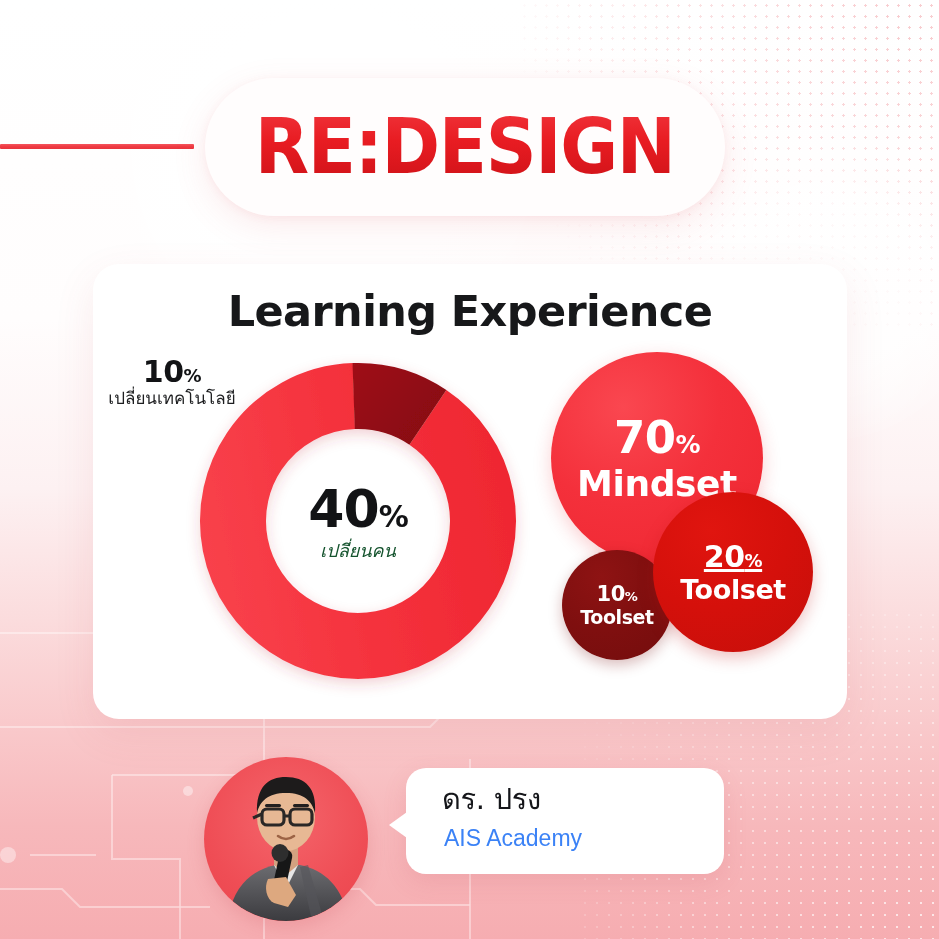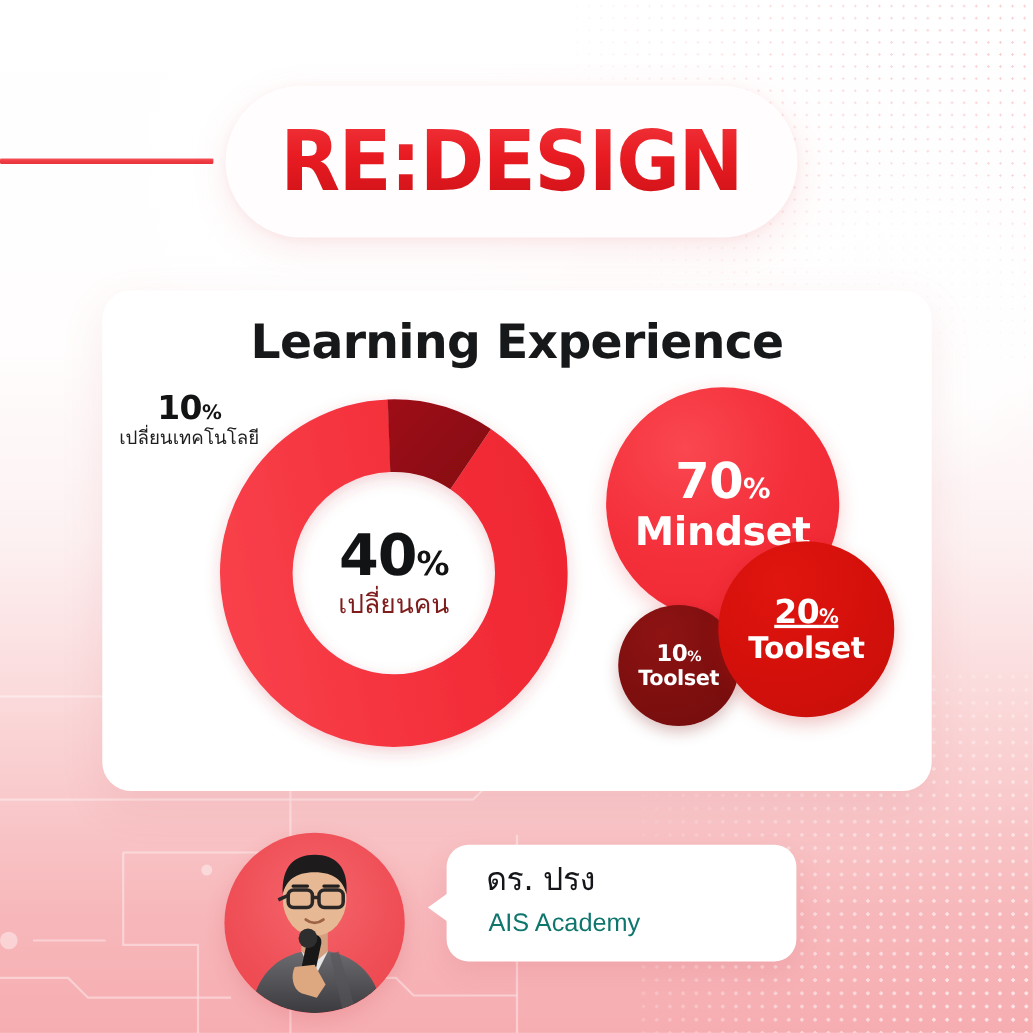--- a/index.html
+++ b/index.html
@@ -150,23 +150,24 @@
     font-weight: 700;
     font-size: 52px;
     color: #121315;
     line-height: 1;
     letter-spacing: -1px;
   }
   .donut-pct .sym { font-size: 30px; font-weight: 700; }
   .donut-sub {
     margin-top: 7px;
     font-family: "Liberation Sans", sans-serif;
-    font-size: 24px;
-    color: #7f1d1d;
+    font-size: 18px;
+    color: #14532d;
     line-height: 1;
+    font-style: italic;
   }
 
   
   .callout-10 {
     position: absolute;
     left: 4px; top: 92px;
     width: 150px;
     text-align: center;
   }
   .callout-10 .num {
@@ -286,21 +287,21 @@
     font-size: 29px;
     color: #15161a;
     line-height: 1.1;
     letter-spacing: -.3px;
   }
   .speaker-org {
     position: absolute;
     left: 38px; top: 58px;
     font-family: "Liberation Sans", sans-serif;
     font-size: 23px;
-    color: #0f766e;
+    color: #3b82f6;
     line-height: 1.1;
   }
 </style>
 </head>
 <body>
 
 <div class="slide">
 
   <div class="bg-base"></div>
   <div class="bg-dots-tr"></div>

